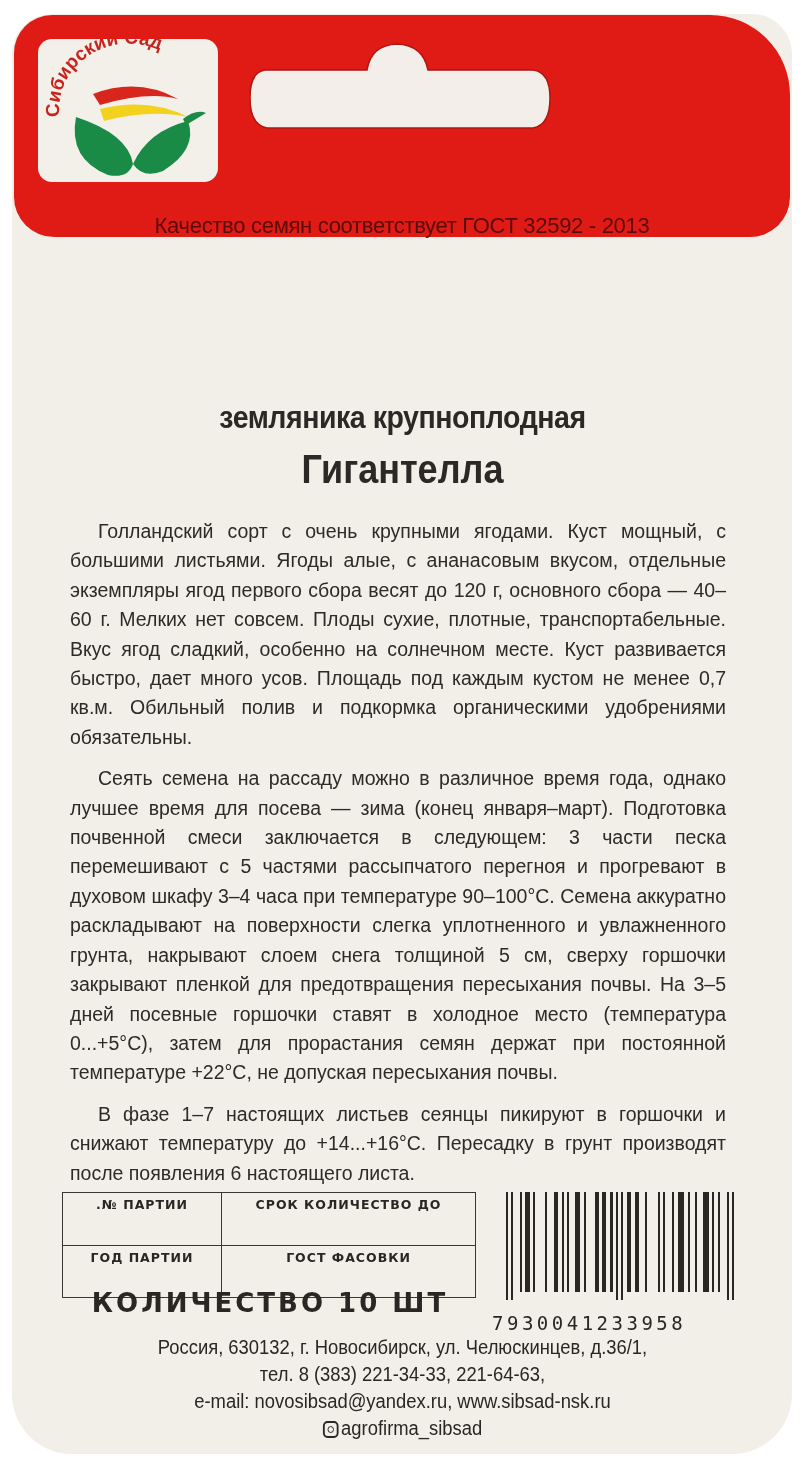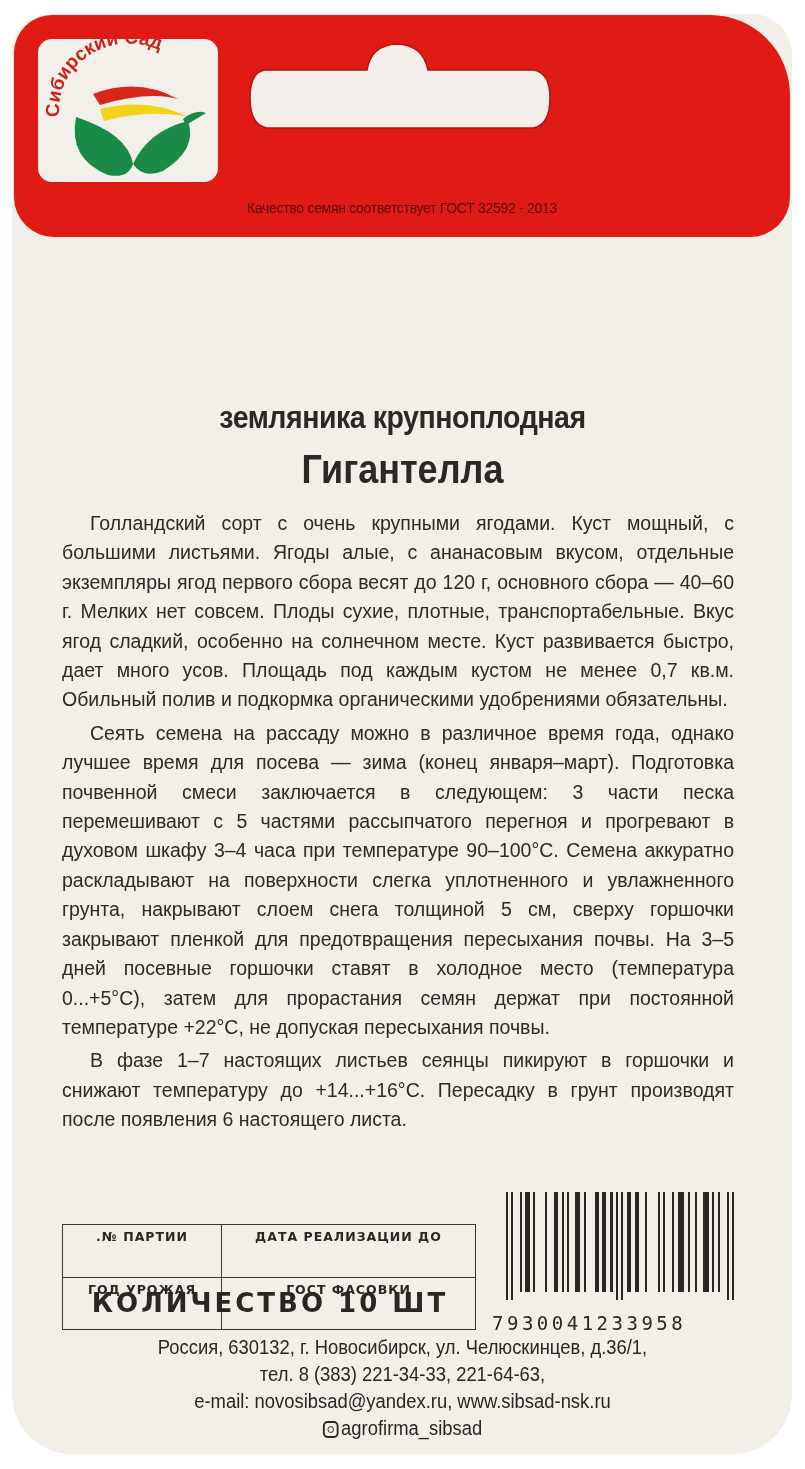--- a/index.html
+++ b/index.html
@@ -16,42 +16,42 @@
     background:#e01b16; border-radius:38px 80px 40px 40px;
   }
   .logo-box {
     position:absolute; left:38px; top:39px; width:180px; height:143px;
     background:#f3efe9; border-radius:14px;
   }
   .hang-hole {
     position:absolute; left:245px; top:40px; width:310px; height:90px;
   }
   .gost {
-    position:absolute; left:0; top:185px; width:776px; text-align:center;
-    font-size:14px; color:#5a0b09; letter-spacing:-0.3px;
+    position:absolute; left:0; top:198px; width:776px; text-align:center;
+    font-size:22px; color:#5a0b09; letter-spacing:-0.3px;
   }
   .title-sub {
     position:absolute; left:0; width:805px; top:400px; text-align:center;
     font-size:31px; font-weight:bold; color:#2b2826; letter-spacing:-0.5px;
     transform:scaleX(0.92); transform-origin:center;
   }
   .title-main {
     position:absolute; left:0; width:805px; top:447px; text-align:center;
     font-size:40px; font-weight:bold; color:#2b2826;
     transform:scaleX(0.9); transform-origin:center;
   }
   .body-text {
     position:absolute; left:58px; top:505px; width:680px;
     font-size:19.5px; line-height:29.4px; color:#2e2a27; text-align:justify;
   }
-  .body-text p { margin:4px; text-indent:28px; }
+  .body-text p { margin:12px; text-indent:28px; }
   .body-text p.warn { font-weight:bold; }
   .info-table {
     position:absolute; left:62px; top:1192px; width:414px; height:106px;
-    border:1.5px solid #3a3634; border-collapse:collapse;margin-top:32px;
+    border:1.5px solid #3a3634; border-collapse:collapse;
   }
   .info-table td {
     border:1.5px solid #3a3634; vertical-align:top; padding:4px 4px 0;
     font-family:"DejaVu Sans", sans-serif; font-weight:bold; font-size:12.5px;
     text-align:center; letter-spacing:1px; color:#2a2624; height:44px;
   }
   .qty {
     position:absolute; left:70px; top:1288px; width:400px; text-align:center;
     font-family:"DejaVu Sans", sans-serif; font-weight:bold; font-size:26px;
     letter-spacing:3px; color:#2a2624;
@@ -113,24 +113,24 @@
 <div class="body-text">
   <p>Голландский сорт с очень крупными ягодами. Куст мощный, с большими листьями. Ягоды алые, с ананасовым вкусом, отдельные экземпляры ягод первого сбора весят до 120 г, основного сбора — 40–60 г. Мелких нет совсем. Плоды сухие, плотные, транспортабельные. Вкус ягод сладкий, особенно на солнечном месте. Куст развивается быстро, дает много усов. Площадь под каждым кустом не менее 0,7 кв.м. Обильный полив и подкормка органическими удобрениями обязательны.</p>
   <p>Сеять семена на рассаду можно в различное время года, однако лучшее время для посева — зима (конец января–март). Подготовка почвенной смеси заключается в следующем: 3 части песка перемешивают с 5 частями рассыпчатого перегноя и прогревают в духовом шкафу 3–4 часа при температуре 90–100°С. Семена аккуратно раскладывают на поверхности слегка уплотненного и увлажненного грунта, накрывают слоем снега толщиной 5 см, сверху горшочки закрывают пленкой для предотвращения пересыхания почвы. На 3–5 дней посевные горшочки ставят в холодное место (температура 0...+5°С), затем для прорастания семян держат при постоянной температуре +22°С, не допуская пересыхания почвы.</p>
   <p>В фазе 1–7 настоящих листьев сеянцы пикируют в горшочки и снижают температуру до +14...+16°С. Пересадку в грунт производят после появления 6 настоящего листа.</p>
 </div>
 
 <table class="info-table">
   <tbody>
       <tr>
     <td style="width:150px">.№ ПАРТИИ</td>
-    <td>ДАТА РЕАЛИЗАЦИИ ДО</td>
+    <td>СРОК КОЛИЧЕСТВО ДО</td>
   </tr>
   <tr>
-    <td>ГОД УРОЖАЯ</td>
+    <td>ГОД ПАРТИИ</td>
     <td>ГОСТ ФАСОВКИ</td>
   </tr>
 </tbody>
   </table>
 
 <div class="qty">КОЛИЧЕСТВО 10 ШТ</div>
 
 <svg class="barcode" viewBox="0 0 240 110">
   <g fill="#2a2624">
     <rect x="6" y="2" width="2" height="110"></rect>

